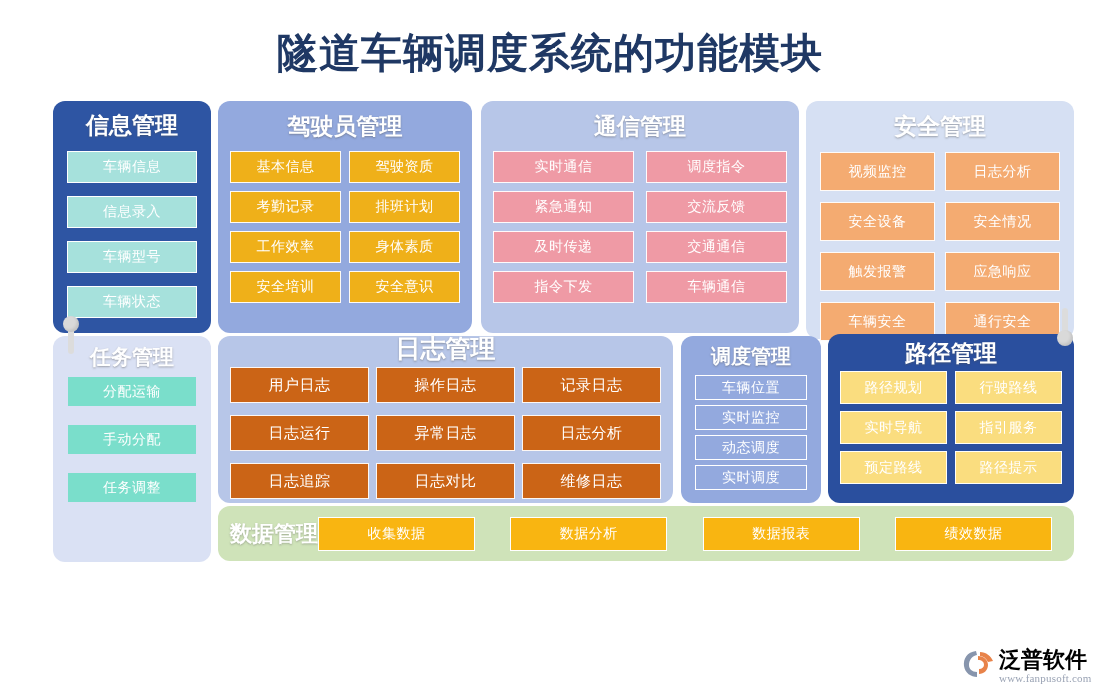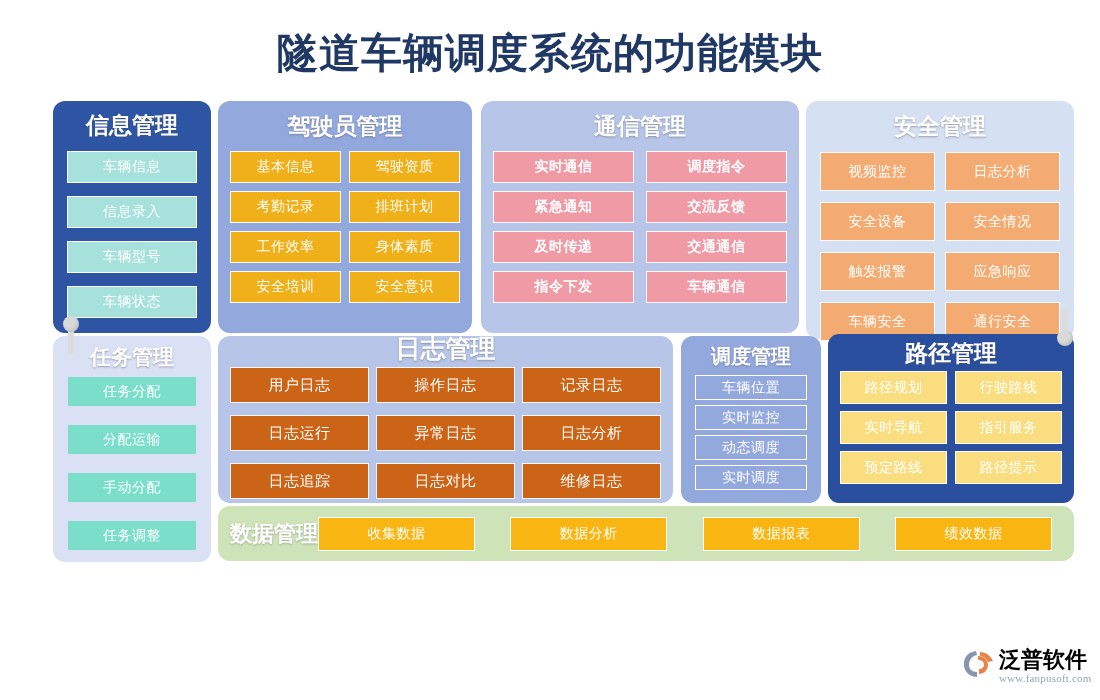--- a/index.html
+++ b/index.html
@@ -87,21 +87,21 @@
     width: 111px; height: 32px; margin-bottom: 8px;
     background: #efb019;
   }
 
   
   #panel-comm {
     left: 481px; top: 101px; width: 318px; height: 232px;
     background: #b7c6e8;
   }
   #panel-comm .panel-title { font-size: 23px; padding-top: 14px; }
-  #panel-comm .chips { margin: 13px 12px 0 12px; font-weight: bold; }
+  #panel-comm .chips { margin: 13px 12px 0 12px; }
   #panel-comm .chip {
     width: 141px; height: 32px; margin-bottom: 8px;
     background: #ef9aa5;
   }
 
   
   #panel-safety {
     left: 806px; top: 101px; width: 268px; height: 238px;
     background: #d6e0f3;
   }
@@ -145,21 +145,20 @@
   #panel-dispatch .chips { margin: 9px 14px 0 14px; }
   #panel-dispatch .chip {
     width: 128px; height: 25px; margin-bottom: 5px;
     background: transparent; border-color: #ffffff;
   }
 
   
   #panel-route {
     left: 828px; top: 334px; width: 246px; height: 169px;
     background: #2a4f9e;
-    border-radius: 11px;
   }
   #panel-route .panel-title { font-size: 23px; padding-top: 8px; }
   #panel-route .chips { margin: 6px 12px 0 12px; }
   #panel-route .chip {
     width: 107px; height: 33px; margin-bottom: 7px;
     background: #fadd7f;
   }
 
   
   #panel-data {
@@ -304,21 +303,20 @@
     <div class="chip">触发报警</div>
     <div class="chip">应急响应</div>
     <div class="chip">车辆安全</div>
     <div class="chip">通行安全</div>
   </div>
 </div>
 
 <div class="panel" id="panel-task">
   <div class="panel-title">任务管理</div>
   <div class="chips">
-    <div class="chip">任务分配</div>
     <div class="chip">分配运输</div>
     <div class="chip">手动分配</div>
     <div class="chip">任务调整</div>
   </div>
 </div>
 
 <div class="panel" id="panel-log">
   <div class="panel-title">日志管理</div>
   <div class="chips">
     <div class="chip">用户日志</div>

